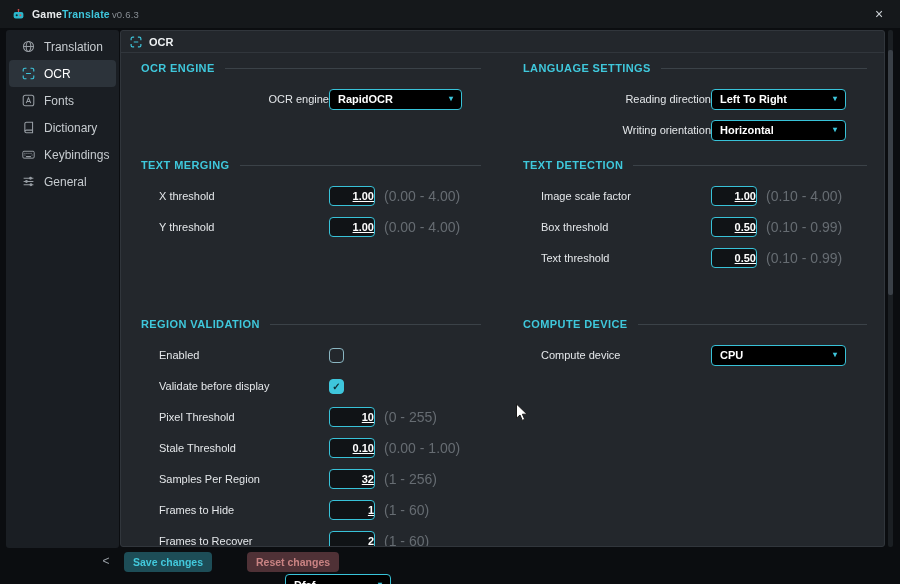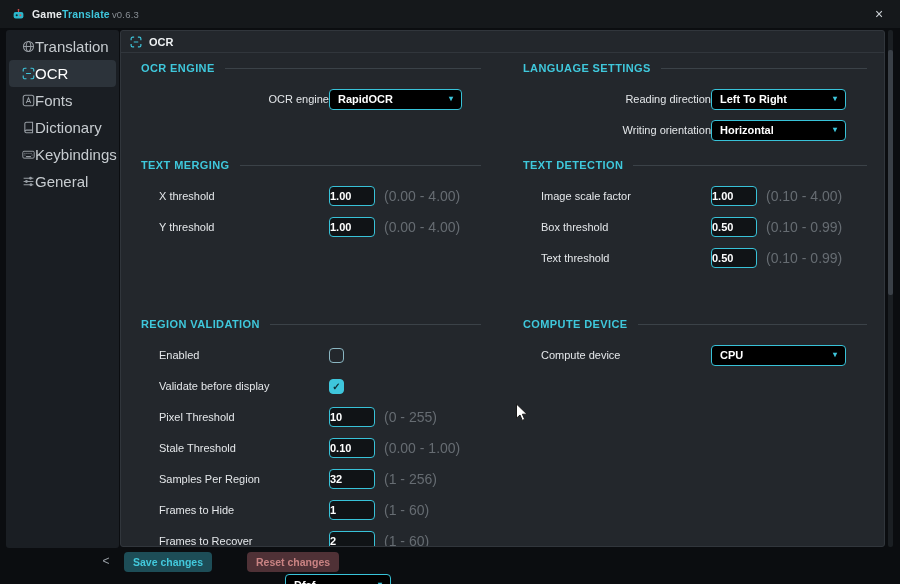--- a/index.html
+++ b/index.html
@@ -13,22 +13,22 @@
     display:flex;align-items:center;gap:7px;padding:0 10px 0 12px;}
   .app-icon{width:13px;height:13px;}
   .title-text{font-size:10.5px;font-weight:700;color:#e8ebed;letter-spacing:.2px;}
   .title-text .accent{color:#3ec6dc;}
   .title-version{font-size:9.5px;color:#878d93;margin-left:2px;font-weight:400;}
   .close-btn{margin-left:auto;width:22px;height:22px;display:flex;align-items:center;
     justify-content:center;color:#cdd2d6;font-size:14px;}
   
   .sidebar{position:absolute;left:6px;top:30px;width:113px;height:518px;
     background:#1a1e23;border-radius:3px;padding-top:3px;box-sizing:border-box;}
-  .side-item{height:27px;display:flex;align-items:center;padding-left:13px;
-    margin:0 3px;border-radius:4px;color:#c7ccd0;font-size:15px;}
+  .side-item{height:27px;display:flex;align-items:center;gap:9px;padding-left:13px;
+    margin:0 3px;border-radius:4px;color:#c7ccd0;font-size:12px;}
   .side-item .icn{width:13px;height:13px;color:#979da3;flex:0 0 13px;}
   .side-item.selected{background:#2c333a;color:#ffffff;}
   .side-item.selected .icn{color:#3ec6dc;}
   
   .panel{position:absolute;left:120px;top:30px;width:765px;height:517px;background:#23272c;
     border:1px solid #31363c;border-radius:3px;box-sizing:border-box;overflow:hidden;}
   .panel-header{height:21px;display:flex;align-items:center;gap:7px;padding-left:9px;
     border-bottom:1px solid #31363c;}
   .panel-header .icn{width:12px;height:12px;color:#3ec6dc;}
   .panel-title{font-size:11px;font-weight:700;color:#eef1f3;}
@@ -36,22 +36,22 @@
   .sec{position:absolute;}
   .sec.c1{left:20px;width:340px;}
   .sec.c2{left:402px;width:344px;}
   .sec.r1{top:8px;text-align:right;} .sec.r2{top:105px;} .sec.r3{top:264px;}
   .sec-heading{display:flex;align-items:center;height:14px;color:#3fc8dc;font-size:11px;
     font-weight:700;letter-spacing:.4px;margin-bottom:14px;}
   .sec-heading::after{content:"";flex:1;height:1px;background:#3b4248;margin-left:10px;}
   .row{display:flex;align-items:center;height:20px;margin:0 0 11px 18px;}
   .row-label{width:170px;font-size:11px;color:#e4e7ea;}
   .num-input{width:46px;height:20px;background:#101316;border:1px solid #38c2d8;
-    border-radius:4px;color:#ffffff;font-size:11px;font-weight:700;text-align:left;
-    font-family:inherit;padding:0;outline:none;box-sizing:border-box;}
+    border-radius:4px;color:#ffffff;font-size:11px;font-weight:700;text-align:right;
+    font-family:inherit;padding:0;outline:none;box-sizing:border-box;text-decoration:underline;}
   .hint{margin-left:9px;font-size:14px;color:#666c72;}
   .dropdown{width:133px;height:21px;background:#000000;border:1px solid #38c2d8;
     border-radius:4px;display:flex;align-items:center;justify-content:space-between;
     padding:0 8px;font-size:11px;color:#ffffff;font-weight:700;box-sizing:border-box;}
   .dropdown.w135{width:135px;}
   .dropdown .caret{color:#3ec6dc;font-size:8px;line-height:1;}
   .checkbox{width:15px;height:15px;border:1px solid #8ab6c2;border-radius:4px;
     background:transparent;box-sizing:border-box;}
   .checkbox.checked{background:#3ec6dc;border-color:#3ec6dc;color:#0e2d34;display:flex;
     align-items:center;justify-content:center;font-size:10px;font-weight:700;}

